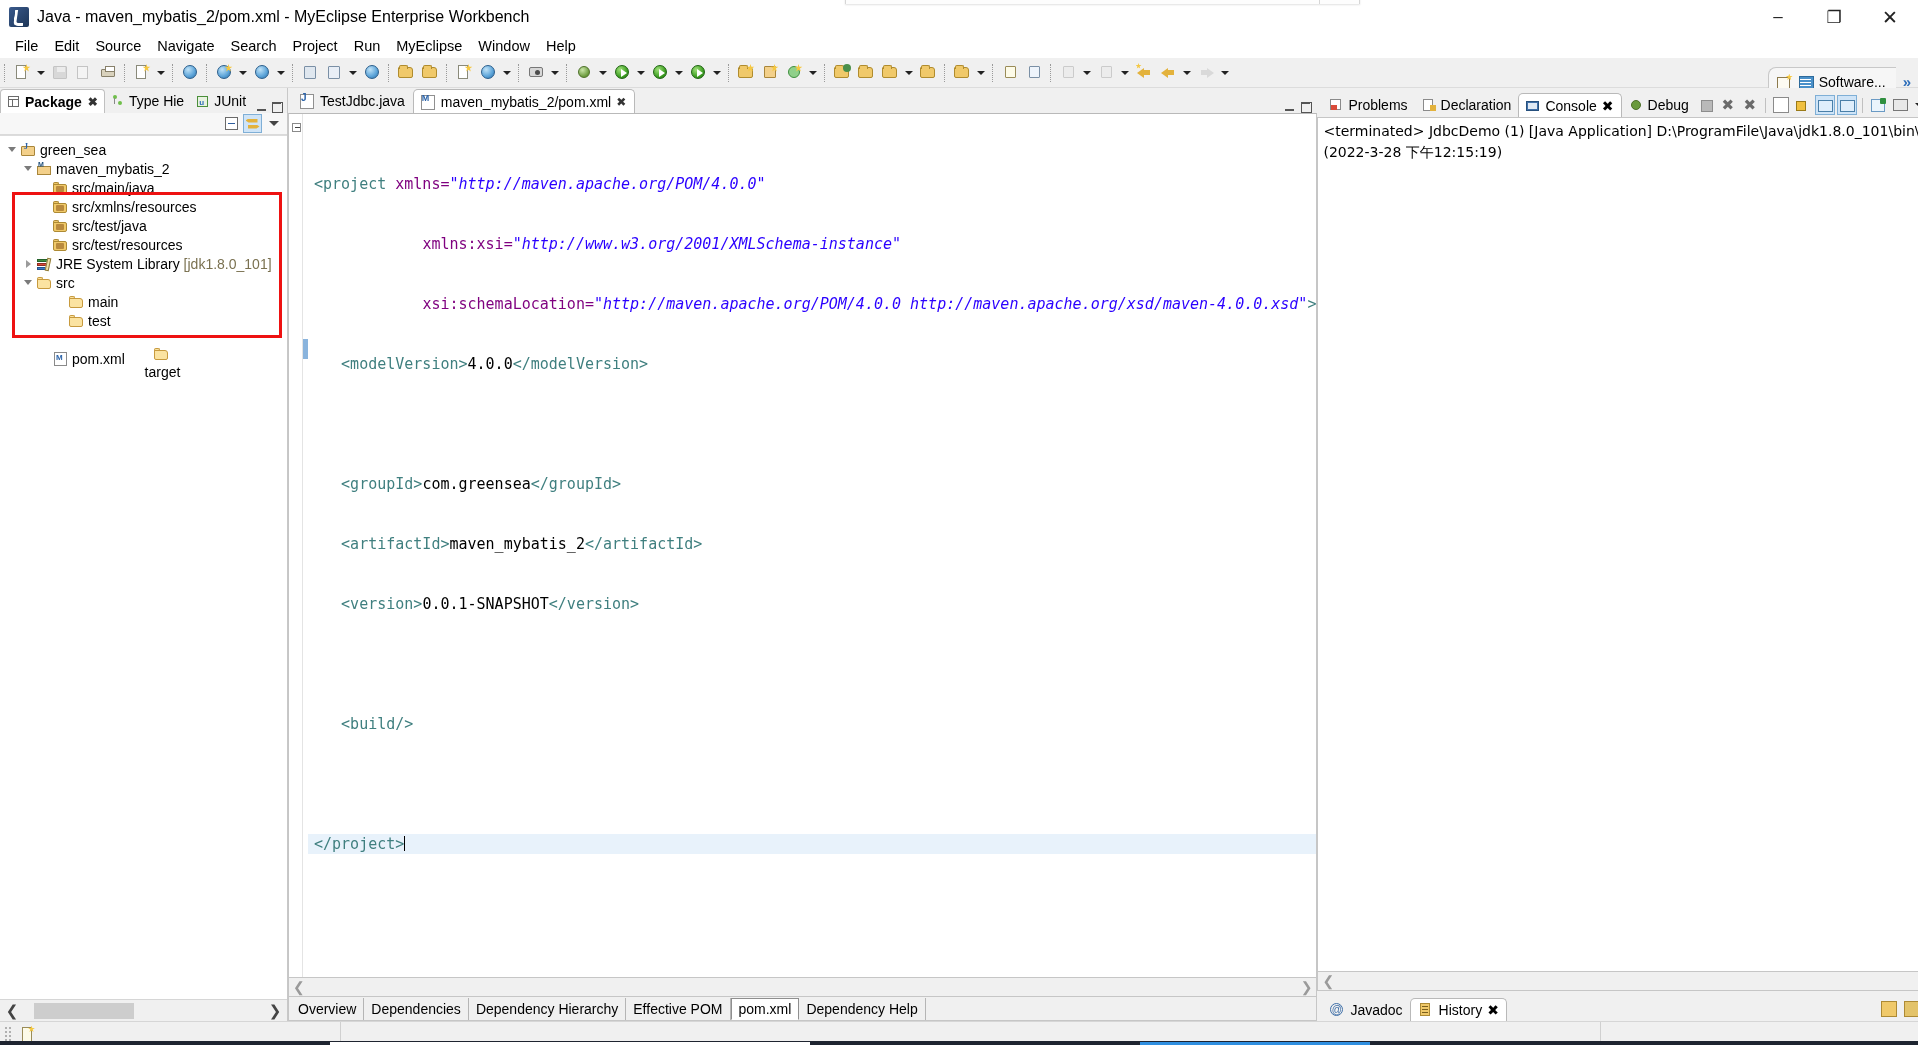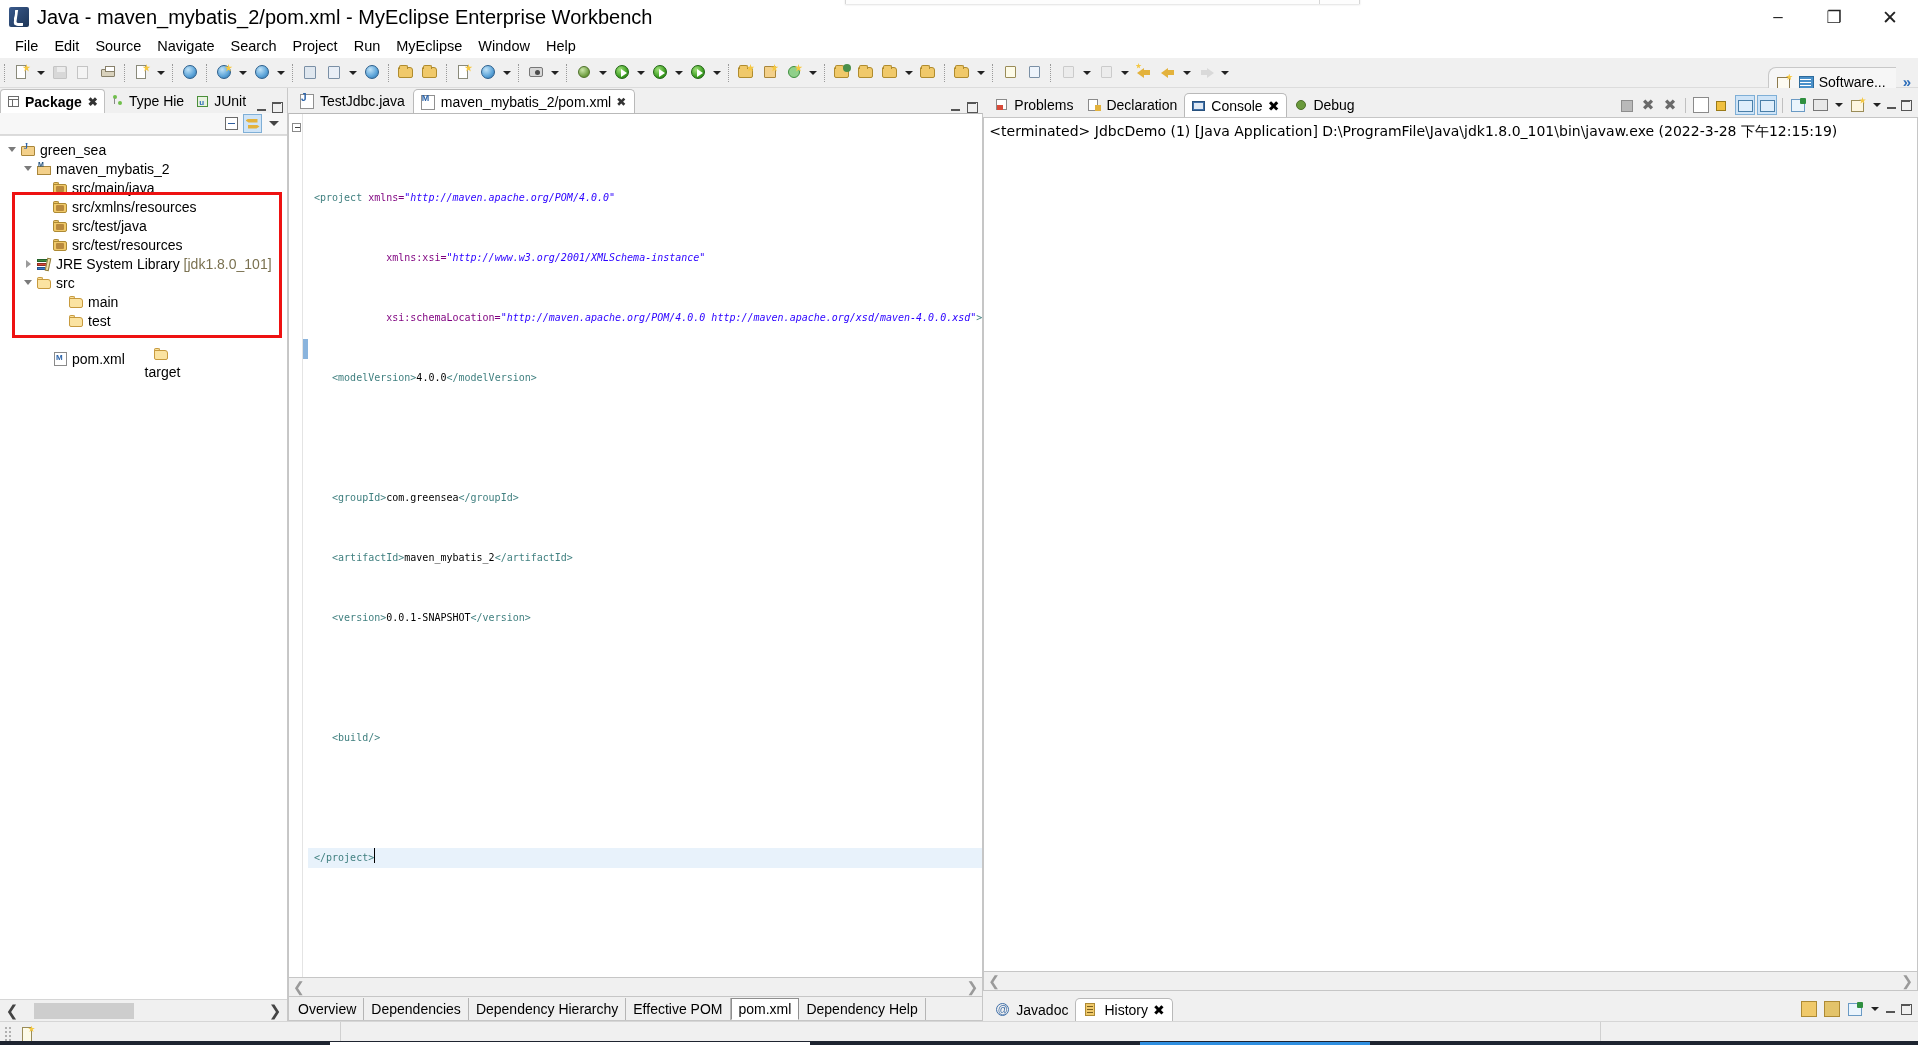--- a/index.html
+++ b/index.html
@@ -32,21 +32,21 @@
   }
   .titlebar .app-icon::after {
     content: "";
     position: absolute; left: 5px; top: 3px;
     width: 7px; height: 13px;
     border-left: 3px solid #fff; border-bottom: 3px solid #fff;
     border-bottom-left-radius: 5px;
     transform: skewX(-8deg);
   }
   .titlebar .title-text {
-    font-size: 20px; color: #000; white-space: nowrap;
+    font-size: 16px; color: #000; white-space: nowrap;
   }
   .win-controls {
     position: absolute; right: 0; top: 0; height: 34px;
     display: flex; align-items: center;
   }
   .win-btn {
     width: 56px; height: 34px;
     display: flex; align-items: center; justify-content: center;
     font-size: 17px; color: #222;
   }
@@ -326,25 +326,24 @@
   .fold-mark {
     position: absolute; left: 3px; width: 9px; height: 9px;
     border: 1px solid #8a8a8a; background: #fff;
   }
   .fold-mark::after { content:""; position:absolute; left:2px; top:3px; width:5px; height:1px; background:#444; }
   .changebar { width: 5px; flex: 0 0 5px; background: #fff; position: relative; }
   .changebar .hl { position:absolute; left:0; width:5px; background:#b9d3ee; }
   .code {
     flex: 1 1 auto; position: relative;
     font-family: "DejaVu Sans Mono", "Liberation Mono", monospace;
-    font-size: 10px; line-height: 20px;
+    font-size: 15px; line-height: 20px;
     padding: 20px 0 0 6px;
     white-space: pre; overflow: hidden;
     color: #000;
-    margin-top: 14px;
   }
   .code .line { height: 20px; }
   .code .line.cursor-line { background: #e8f2fb; margin-left:-6px; padding-left:6px; }
   .tg { color: #3f7f7f; }
   .at { color: #7f007f; }
   .st { color: #2a00ff; font-style: italic; }
   .caret { display:inline-block; width:1px; height:15px; background:#000; vertical-align:-2px; }
 
   .ed-hscroll {
     height: 19px; flex: 0 0 19px;

